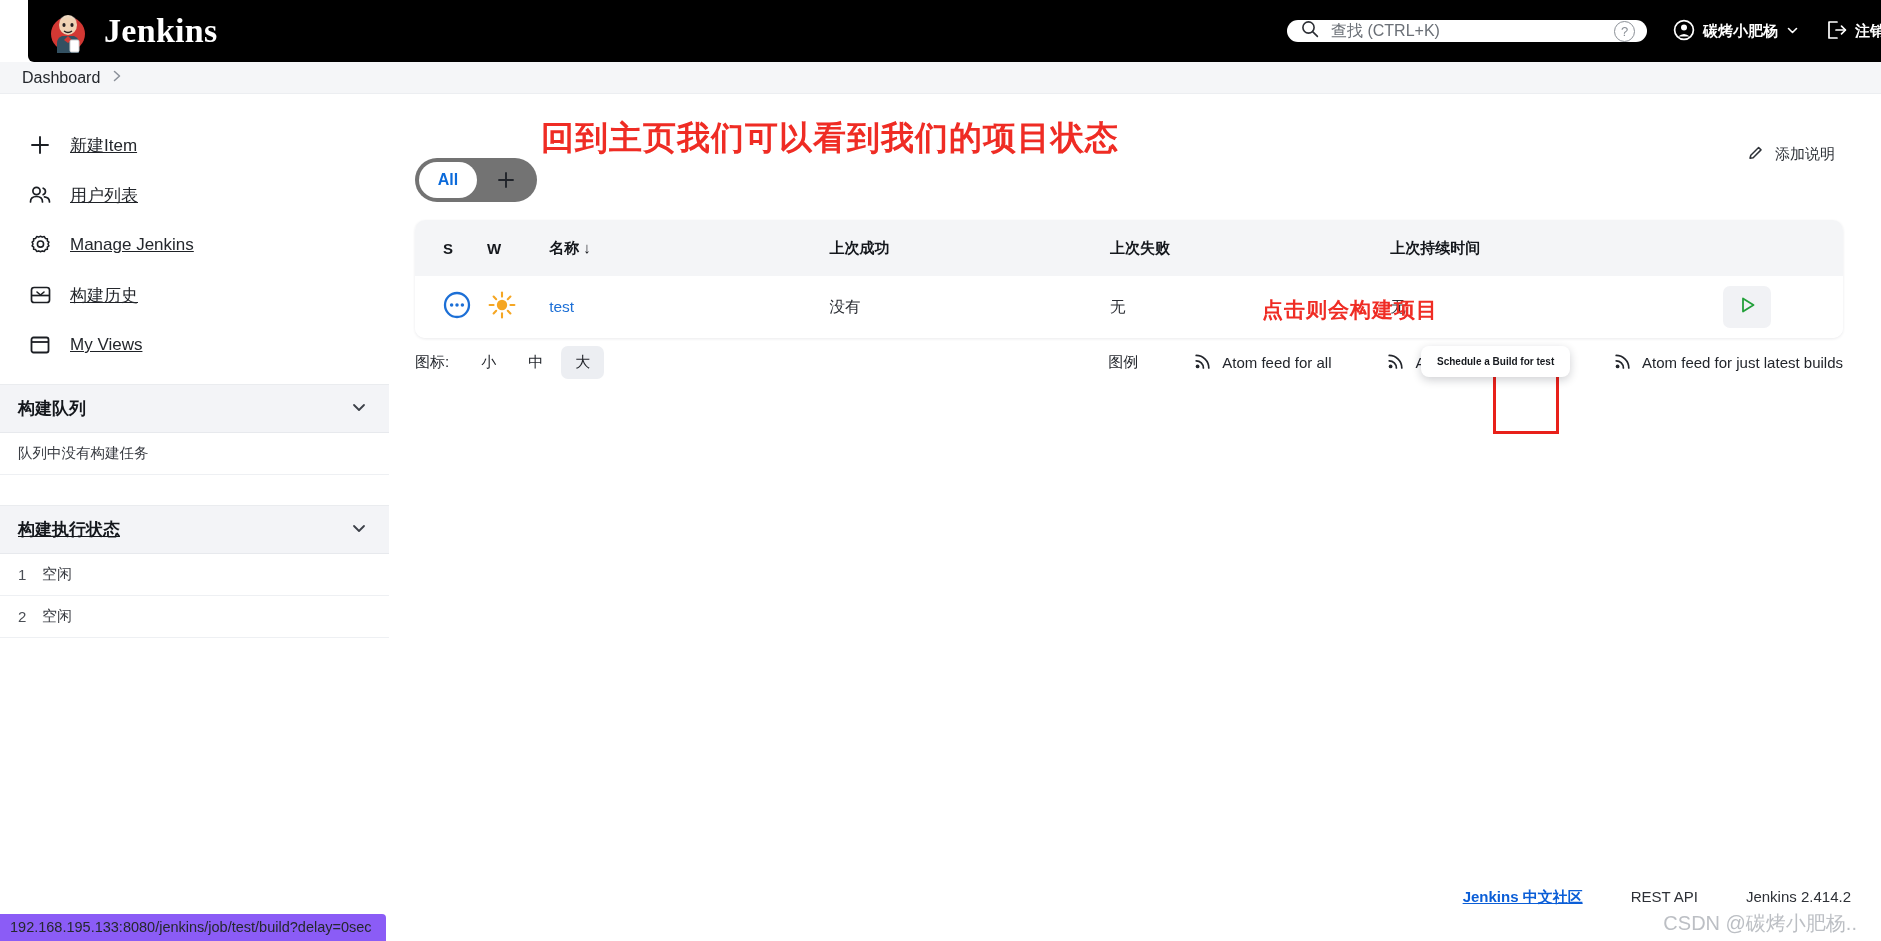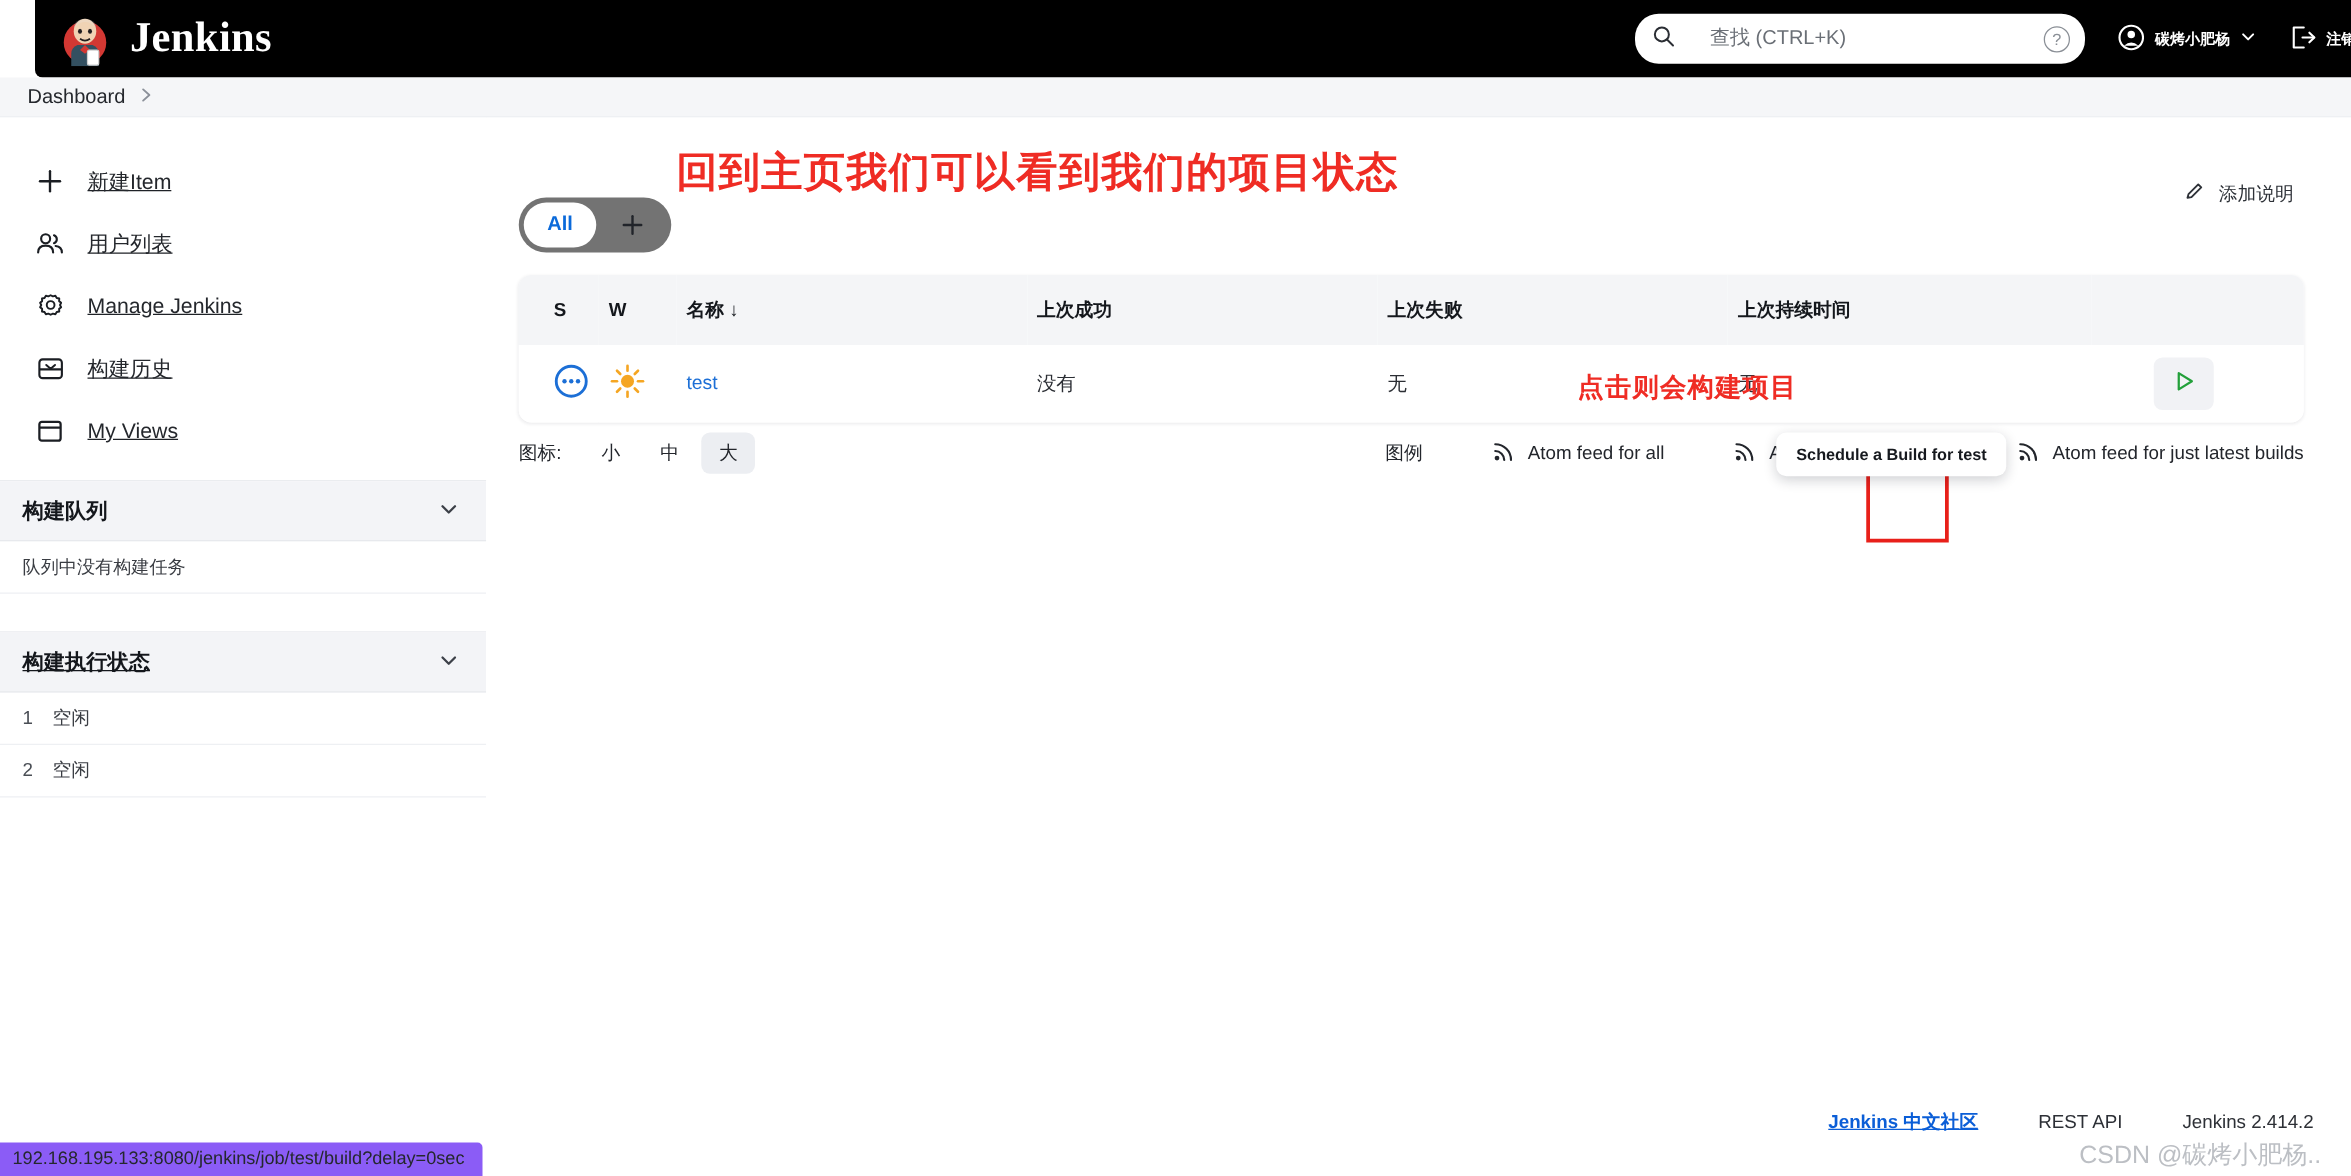--- a/index.html
+++ b/index.html
@@ -44,27 +44,27 @@
     letter-spacing: 0.3px;
     line-height: 1;
   }
   .topbar-right {
     margin-left: auto;
     display: flex;
     align-items: center;
     gap: 26px;
   }
   .searchbox {
-    width: 360px; height: 40px;
+    width: 360px; height: 22px;
     background: #fff;
     border-radius: 19px;
     display: flex;
     align-items: center;
     padding: 0 12px 0 14px;
-    gap: 26px;
+    gap: 10px;
   }
   .searchbox input {
     border: none; outline: none;
     flex: 1;
     font-size: 16px;
     font-family: "Liberation Sans", sans-serif;
     color: #5b5f66;
     background: transparent;
   }
   .searchbox input::placeholder { color: #6a6f76; }
@@ -73,21 +73,21 @@
     border: 1.6px solid #8a8f96;
     border-radius: 50%;
     color: #8a8f96;
     font-size: 13px;
     display: flex; align-items: center; justify-content: center;
     flex: none;
     cursor: pointer;
   }
   .user-menu, .logout-link {
     display: flex; align-items: center; gap: 8px;
-    color: #fff; font-size: 12px; font-weight: bold;
+    color: #fff; font-size: 15px; font-weight: bold;
     cursor: pointer;
     white-space: nowrap;
   }
 
   
   .breadcrumb-bar {
     position: absolute;
     top: 62px; left: 0;
     width: 1881px; height: 32px;
     background: #f5f6f8;
@@ -247,21 +247,21 @@
     margin-left: 42px;
   }
 
   .tooltip {
     position: absolute;
     left: 1006px; top: 126px;
     background: #fff;
     border-radius: 8px;
     box-shadow: 0 3px 10px rgba(15,20,35,0.20);
     padding: 10px 16px;
-    font-size: 13px;
+    font-size: 10px;
     font-weight: bold;
     color: #16191e;
     white-space: nowrap;
     z-index: 30;
   }
   .redbox {
     position: absolute;
     left: 1078px; top: 148px;
     width: 66px; height: 66px;
     border: 3px solid #e8201a;

